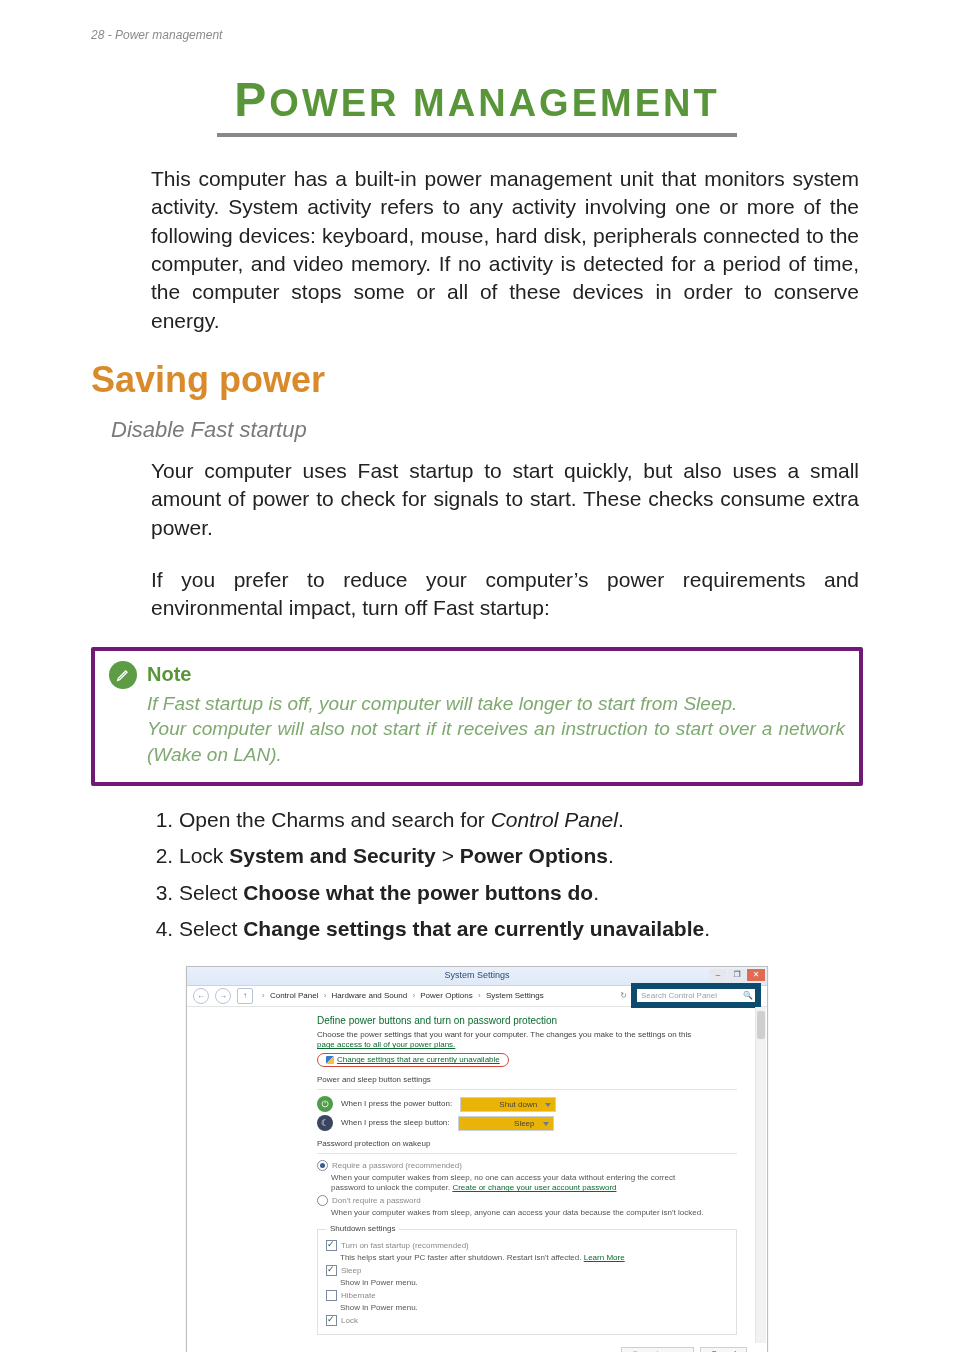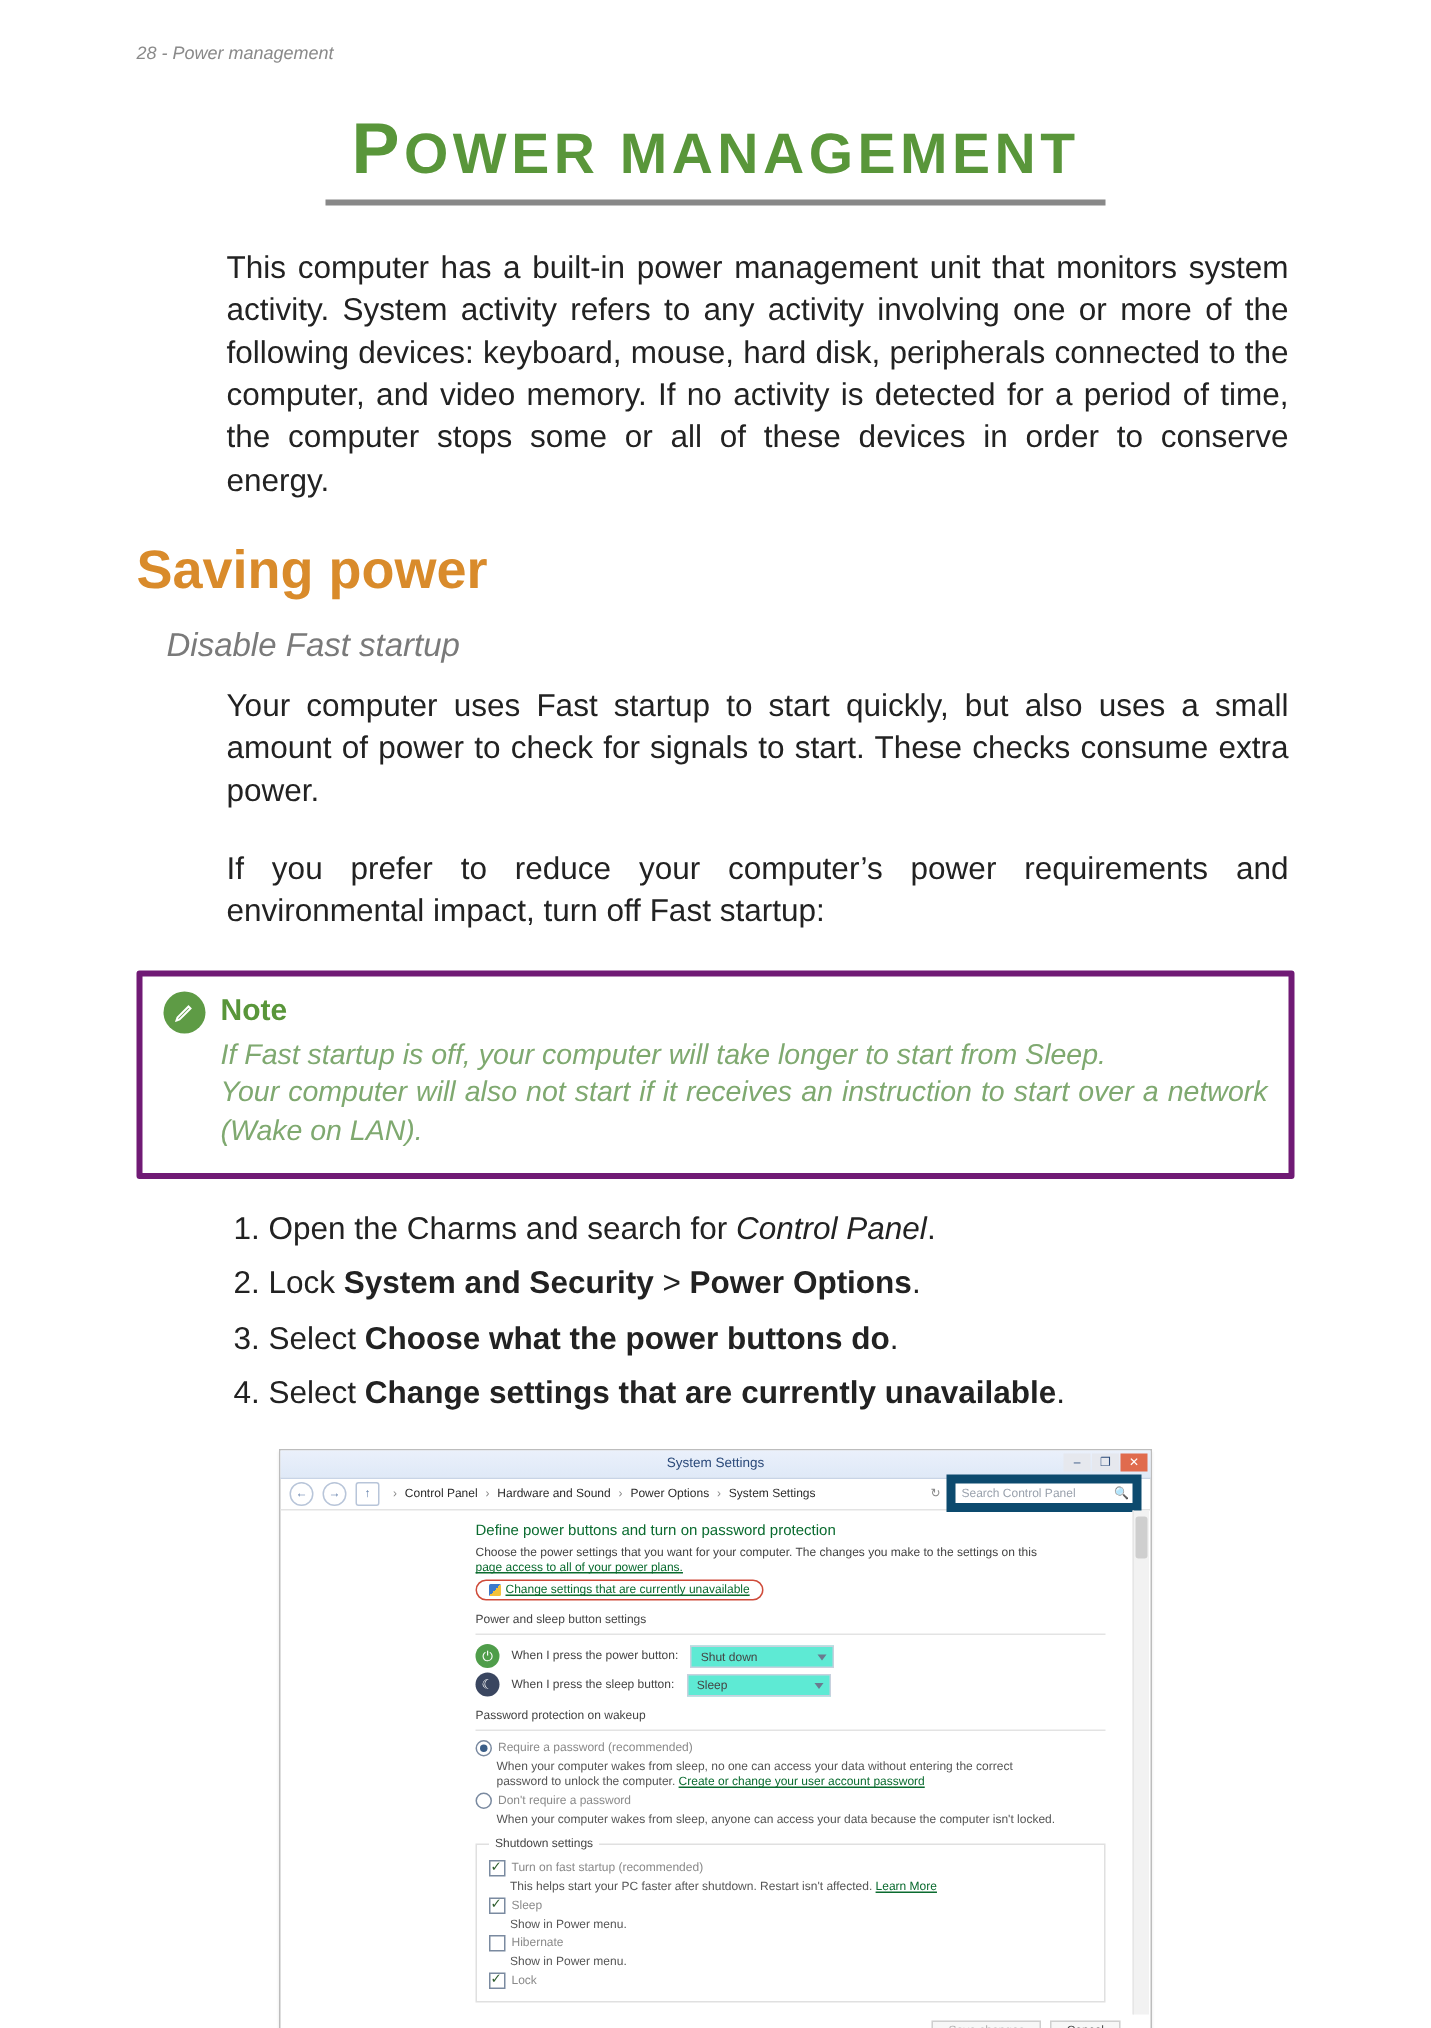--- a/index.html
+++ b/index.html
@@ -44,21 +44,21 @@
   .shot .sub{color:#444;}
   .shot .link{color:#0a6b2f;text-decoration:underline;}
   .shot .pill{display:inline-block;border:1px solid #cf4b3a;border-radius:10px;padding:1px 8px;margin-top:3px;}
   .shot .pill .shield{display:inline-block;width:8px;height:8px;margin-right:3px;background:linear-gradient(135deg,#3b79cc 50%,#f4c13a 50%);border-radius:1px;vertical-align:middle;}
   .shot .section-label{color:#444;margin:8px 0 4px 0;}
   .shot .rule{border-top:1px solid #e3e3e3;margin:2px 0 6px 0;}
   .shot .row{display:flex;align-items:center;gap:8px;margin:3px 0;}
   .shot .cicon{width:16px;height:16px;border-radius:50%;display:flex;align-items:center;justify-content:center;color:#fff;font-size:9px;}
   .shot .cicon.power{background:#4f9d4a;}
   .shot .cicon.sleep{background:#3a4660;}
-  .shot .dd{border:1px solid #c7d1de;padding:0 18px 0 6px;height:13px;line-height:13px;min-width:70px;position:relative;background:#5eead4;}
+  .shot .dd{border:1px solid #c7d1de;padding:0 18px 0 6px;height:13px;line-height:13px;min-width:70px;position:relative;background:#eab308;text-align:right;}
   .shot .dd:after{content:"";position:absolute;right:4px;top:5px;border-left:3px solid transparent;border-right:3px solid transparent;border-top:4px solid #6b7a8f;}
   .shot .radio{display:inline-block;width:9px;height:9px;border:1px solid #7a8aa0;border-radius:50%;margin-right:4px;vertical-align:middle;position:relative;}
   .shot .radio.on:after{content:"";position:absolute;left:2px;top:2px;width:5px;height:5px;background:#3a5e88;border-radius:50%;}
   .shot .check{display:inline-block;width:9px;height:9px;border:1px solid #7a8aa0;margin-right:4px;vertical-align:middle;position:relative;}
   .shot .check.on:after{content:"✓";position:absolute;left:0;top:-2px;font-size:9px;color:#2f5e2f;}
   .shot .opt{margin:2px 0 2px 0;}
   .shot .optind{margin-left:14px;color:#555;}
   .shot .muted{color:#8a8a8a;}
   .shot .footer{display:flex;justify-content:flex-end;gap:6px;padding:4px 20px 6px 0;}
   .shot .btn{border:1px solid #cfcfcf;padding:1px 10px;font-size:8px;background:#f7f7f7;}

